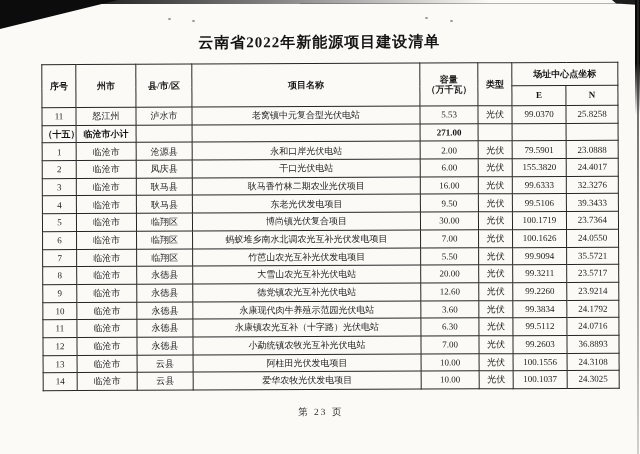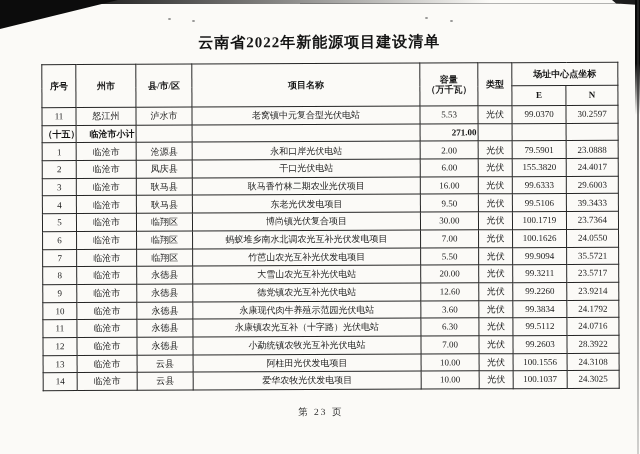--- a/index.html
+++ b/index.html
@@ -45,21 +45,21 @@
   table.projects th, table.projects td {
     border:1px solid #262626;
     font-size:9px; line-height:1.15;
     text-align:center; vertical-align:middle;
     padding:0 1px; overflow:hidden; white-space:nowrap;
   }
   table.projects th { font-weight:bold; color:#171717; }
   tr.hdr-main th { height:22px; }
   tr.hdr-sub th { height:19px; }
   tr.data-row td { height:16.7px; color:#222; }
-  tr.data-row.subtotal td { font-weight:bold; color:#111;text-align:right; }
+  tr.data-row.subtotal td { font-weight:bold; color:#111; }
   th .cap2 { display:block; }
 
   .footer {
     margin-top:16px; text-align:center;
     font-size:9.5px; letter-spacing:2px; color:#2a2a2a;
   }
 </style>
 </head>
 <body>
 
@@ -100,21 +100,21 @@
     </thead>
     <tbody id="rows-body">
         <tr class="data-row">
           <td>11</td>
           <td>怒江州</td>
           <td>泸水市</td>
           <td>老窝镇中元复合型光伏电站</td>
           <td>5.53</td>
           <td>光伏</td>
           <td>99.0370</td>
-          <td>30.2597</td>
+          <td>25.8258</td>
         </tr>
         <tr class="data-row subtotal">
           <td>（十五）</td>
           <td>临沧市小计</td>
           <td></td>
           <td></td>
           <td>271.00</td>
           <td></td>
           <td></td>
           <td></td>
@@ -140,21 +140,21 @@
           <td>24.4017</td>
         </tr>
         <tr class="data-row">
           <td>3</td>
           <td>临沧市</td>
           <td>耿马县</td>
           <td>耿马香竹林二期农业光伏项目</td>
           <td>16.00</td>
           <td>光伏</td>
           <td>99.6333</td>
-          <td>29.6003</td>
+          <td>32.3276</td>
         </tr>
         <tr class="data-row">
           <td>4</td>
           <td>临沧市</td>
           <td>耿马县</td>
           <td>东老光伏发电项目</td>
           <td>9.50</td>
           <td>光伏</td>
           <td>99.5106</td>
           <td>39.3433</td>
@@ -230,21 +230,21 @@
           <td>24.0716</td>
         </tr>
         <tr class="data-row">
           <td>12</td>
           <td>临沧市</td>
           <td>永德县</td>
           <td>小勐统镇农牧光互补光伏电站</td>
           <td>7.00</td>
           <td>光伏</td>
           <td>99.2603</td>
-          <td>28.3922</td>
+          <td>36.8893</td>
         </tr>
         <tr class="data-row">
           <td>13</td>
           <td>临沧市</td>
           <td>云县</td>
           <td>阿柱田光伏发电项目</td>
           <td>10.00</td>
           <td>光伏</td>
           <td>100.1556</td>
           <td>24.3108</td>

